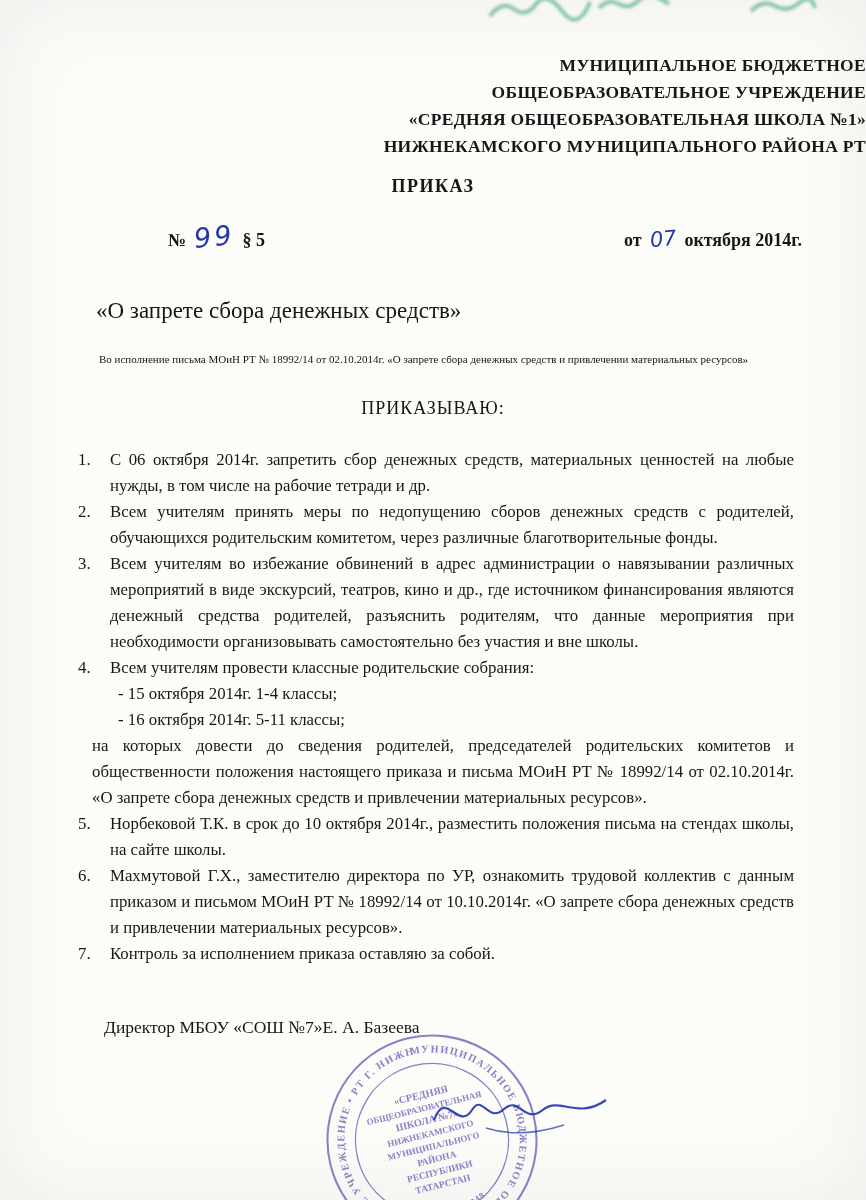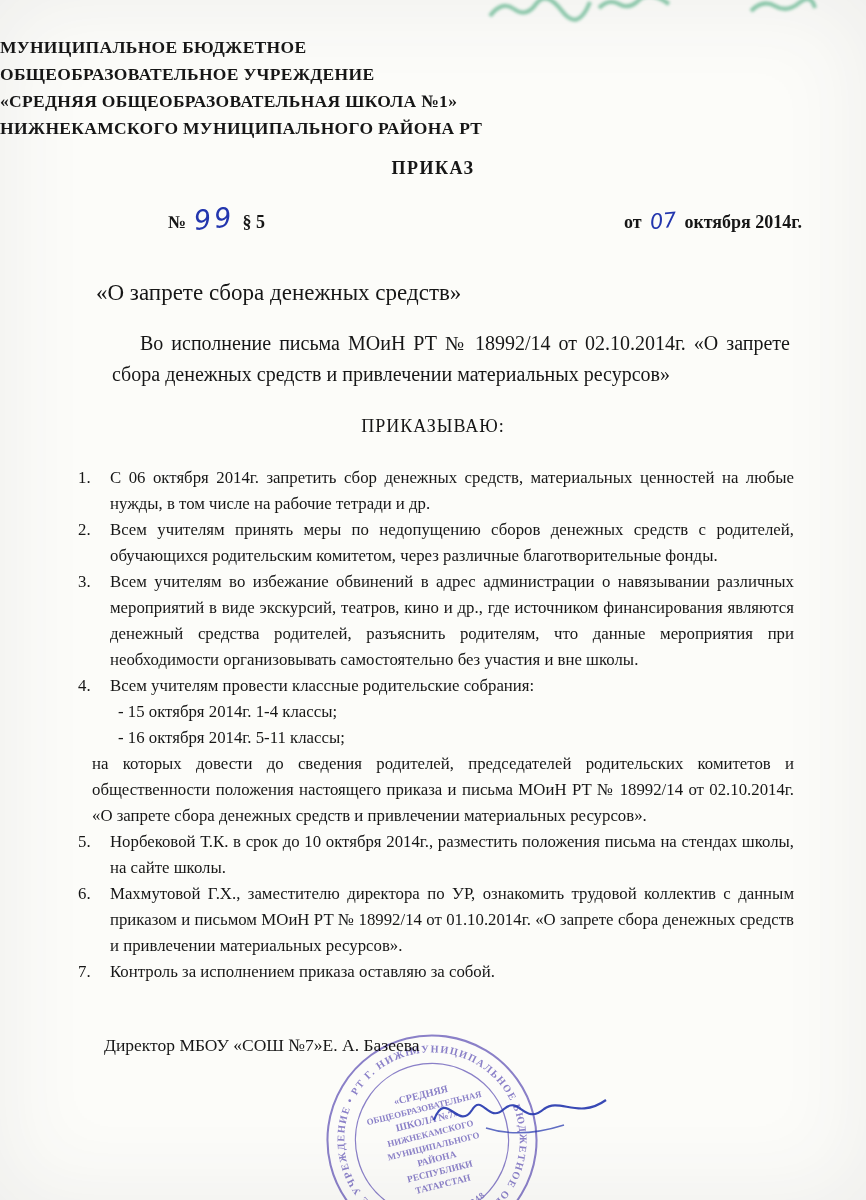--- a/index.html
+++ b/index.html
@@ -2,29 +2,29 @@
 <html><head>
 <meta charset="utf-8">
 <style>
   html,body{margin:0;padding:0;background:#dddcd8;}
   .page{
     position:relative;width:866px;height:1200px;margin:0 auto;
     background:#fcfcf9;overflow:hidden;color:#161616;
     font-family:"Liberation Serif", serif;
     box-shadow:inset 0 0 90px rgba(70,70,80,.08);
   }
-  .header{padding-top:34px;text-align:left;font-weight:bold;font-size:17.5px;line-height:27px;letter-spacing:.3px;}
+  .header{padding-top:52px;text-align:right;font-weight:bold;font-size:17.5px;line-height:27px;letter-spacing:.3px;}
   .doc-type{margin-top:16px;text-align:center;font-weight:bold;font-size:18px;letter-spacing:1.5px;}
   .numrow{display:flex;justify-content:space-between;align-items:baseline;margin:24px 64px 0 168px;font-weight:bold;font-size:18px;}
   .numleft,.numright{display:flex;align-items:baseline;gap:8px;}
   .hand{color:#2336ae;font-style:italic;font-weight:500;display:inline-block;font-family:"DejaVu Sans",sans-serif;transform:rotate(-6deg);}
   .hand-num{font-size:27px;letter-spacing:3px;}
   .hand-date{font-size:21px;}
   .subject{margin:46px 80px 0 96px;font-size:23px;}
-  .preamble{margin:22px 76px 0 112px;font-size:20px;line-height:31px;text-align:justify;text-indent:28px;}
+  .preamble{margin:22px 76px 0 71px;font-size:11px;line-height:26px;text-align:justify;text-indent:28px;}
   .orderword{margin-top:26px;text-align:center;font-size:18px;letter-spacing:1px;}
   .list{margin:28px 72px 0 78px;font-size:16.8px;line-height:26px;}
   .item{display:flex;}
   .item .num{flex:0 0 32px;}
   .item .txt{flex:1;text-align:justify;}
   .subline{margin-left:40px;}
   .cont{margin-left:14px;text-align:justify;}
   .sigrow{display:flex;justify-content:flex-start;margin:50px 118px 0 104px;font-size:17.5px;}
   .stamp{position:absolute;left:320px;top:1028px;width:224px;height:224px;transform:rotate(-14deg);opacity:.78;mix-blend-mode:multiply;pointer-events:none;}
   .signature{position:absolute;left:428px;top:1078px;width:185px;height:72px;opacity:.9;pointer-events:none;}
@@ -98,21 +98,21 @@
     </div>
     <div class="subline">- 15 октября 2014г. 1-4 классы;</div>
     <div class="subline">- 16 октября 2014г. 5-11 классы;</div>
     <div class="cont">на которых довести до сведения родителей, председателей родительских комитетов и общественности положения настоящего приказа и письма МОиН РТ № 18992/14 от 02.10.2014г. «О запрете сбора денежных средств и привлечении материальных ресурсов».</div>
     <div class="item">
       <span class="num">5.</span>
       <span class="txt">Норбековой Т.К. в срок до 10 октября 2014г., разместить положения письма на стендах школы, на сайте школы.</span>
     </div>
     <div class="item">
       <span class="num">6.</span>
-      <span class="txt">Махмутовой Г.Х., заместителю директора по УР, ознакомить трудовой коллектив с данным приказом и письмом МОиН РТ № 18992/14 от 01.10.2014г. «О запрете сбора денежных средств и привлечении материальных ресурсов».</span>
+      <span class="txt">Махмутовой Г.Х., заместителю директора по УР, ознакомить трудовой коллектив с данным приказом и письмом МОиН РТ № 18992/14 от 10.10.2014г. «О запрете сбора денежных средств и привлечении материальных ресурсов».</span>
     </div>
     <div class="item">
       <span class="num">7.</span>
       <span class="txt">Контроль за исполнением приказа оставляю за собой.</span>
     </div>
   </div>
 
   <div class="sigrow">
     <span>Директор МБОУ «СОШ №7»</span>
     <span>Е. А. Базеева</span>

